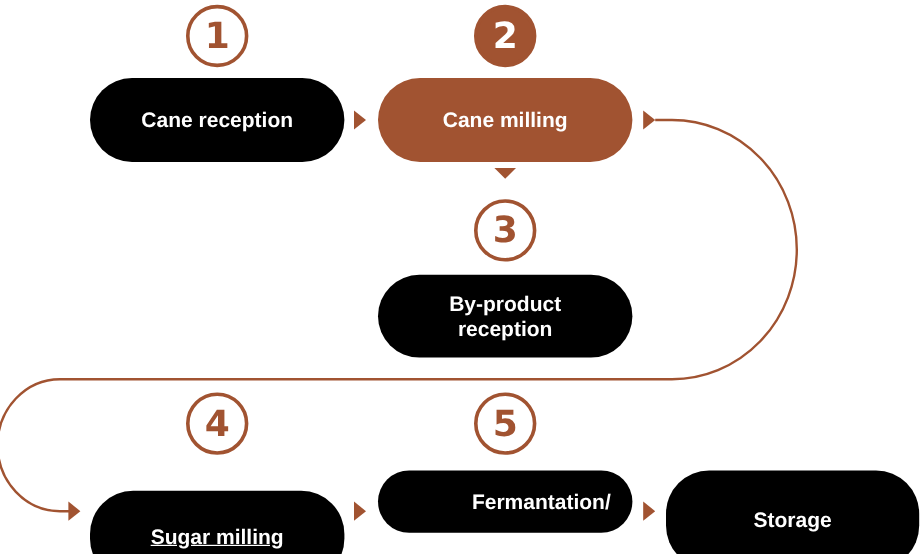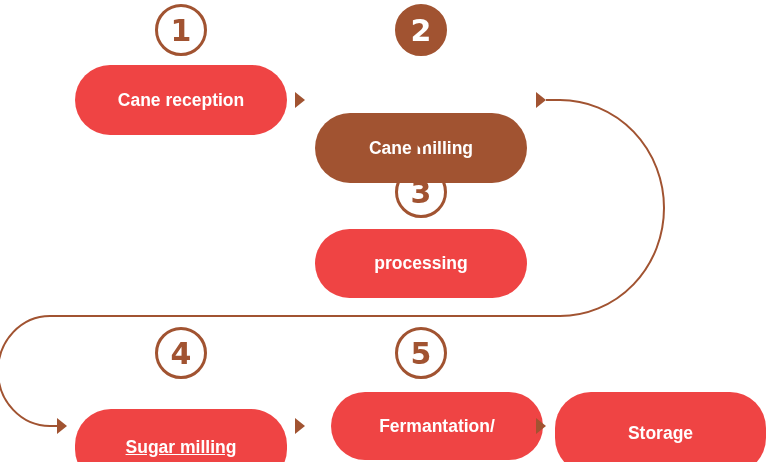--- a/index.html
+++ b/index.html
@@ -1,23 +1,23 @@
 <!DOCTYPE html>
 <html><head>
 <meta charset="utf-8">
 <style>
   html, body { margin: 0; padding: 0; background: #ffffff; }
   body { width: 768px; height: 462px; position: relative; overflow: hidden;
          font-family: "Liberation Sans", "DejaVu Sans", sans-serif; }
   .stage { position: absolute; left: 0; top: 0; width: 768px; height: 462px; }
   svg.connectors { position: absolute; left: 0; top: 0; width: 768px; height: 462px; }
-  .pill { position: absolute; border-radius: 36px; background: #ef4444; color: #ffffff;
+  .pill { position: absolute; border-radius: 36px; background: #000000; color: #ffffff;
           display: flex; align-items: center; justify-content: center; text-align: center;
           font-weight: bold; font-size: 17.5px; line-height: 21px; box-sizing: border-box; padding: 0 18px; }
-  .pill.active { background: #a15331; margin-top: 48px; }
+  .pill.active { background: #a15331; }
   .num { position: absolute; width: 52px; height: 52px; border-radius: 50%; box-sizing: border-box;
          border: 3.5px solid #a15331; color: #a15331; display: flex; align-items: center; justify-content: center;
          font-size: 30px; font-weight: bold; font-family: "DejaVu Sans", sans-serif; }
   .num.active { background: #a15331; color: #ffffff; border-color: #a15331; }
   .arrow { position: absolute; width: 0; height: 0; }
   .arrow.right { border-top: 8px solid transparent; border-bottom: 8px solid transparent; border-left: 10px solid #a15331; }
   .arrow.down { border-left: 9px solid transparent; border-right: 9px solid transparent; border-top: 9px solid #a15331; }
 </style>
 </head>
 <body>
@@ -39,29 +39,30 @@
       <div>Cane reception</div>
     </div>
   </div>
 
   <div class="pill active" style="left:315px; top:65px; width:212px; height:70px;">
     <div>Cane milling</div>
   </div>
 
   <div class="pill" style="left:315px; top:229px; width:212px; height:69px;">
     <div>
-      <div>processing</div>
+      <div>By-product</div>
+      <div>reception</div>
     </div>
   </div>
 
   <div class="pill" style="left:75px; top:409px; width:212px; height:76px;text-decoration:underline;">
     <div>Sugar milling</div>
   </div>
 
-  <div class="pill" style="left:331px; top:392px; width:212px; height:68px;">
+  <div class="pill" style="left:315px; top:392px; width:212px; height:52px;justify-content:flex-end;">
     <div>
       <div>Fermantation/</div>
     </div>
   </div>
 
   <div class="pill" style="left:555px; top:392px; width:211px; height:82px;">
     <div>Storage</div>
   </div>
 
   <div class="arrow right" style="left:295px; top:92px;"></div>

